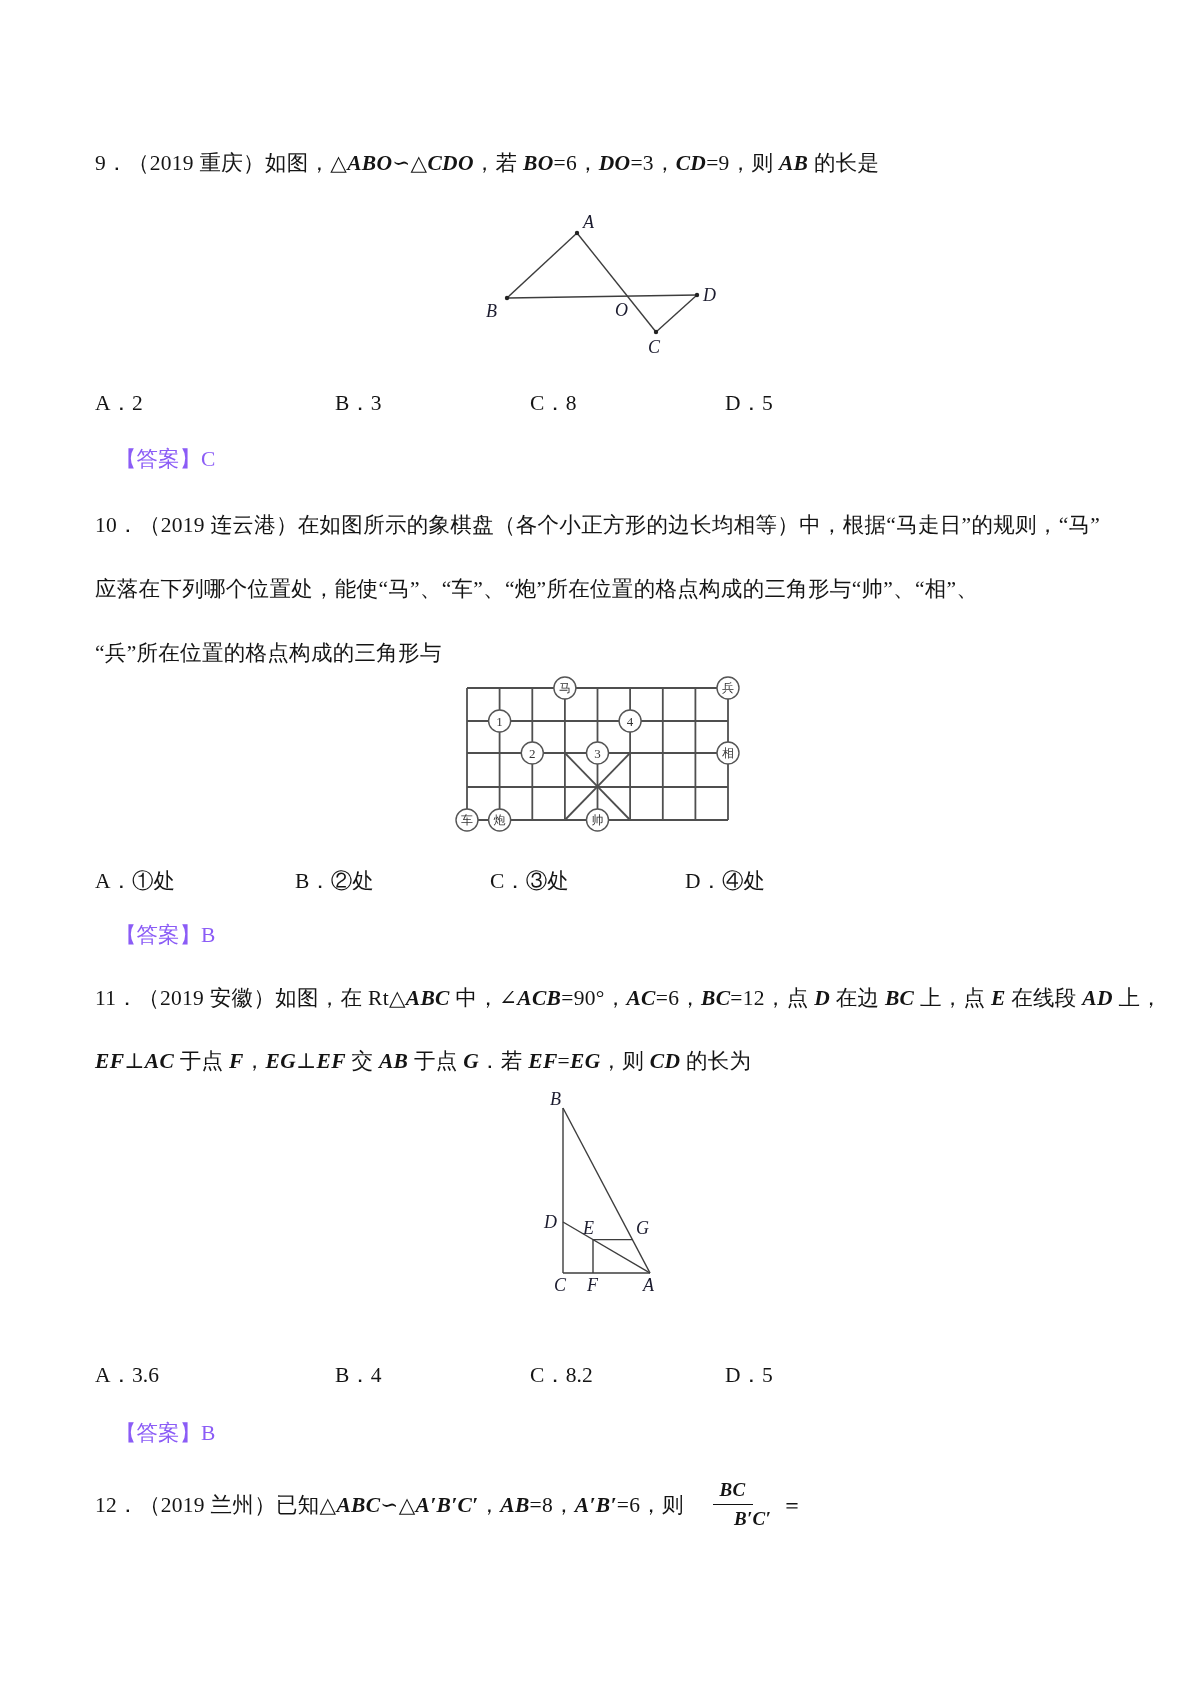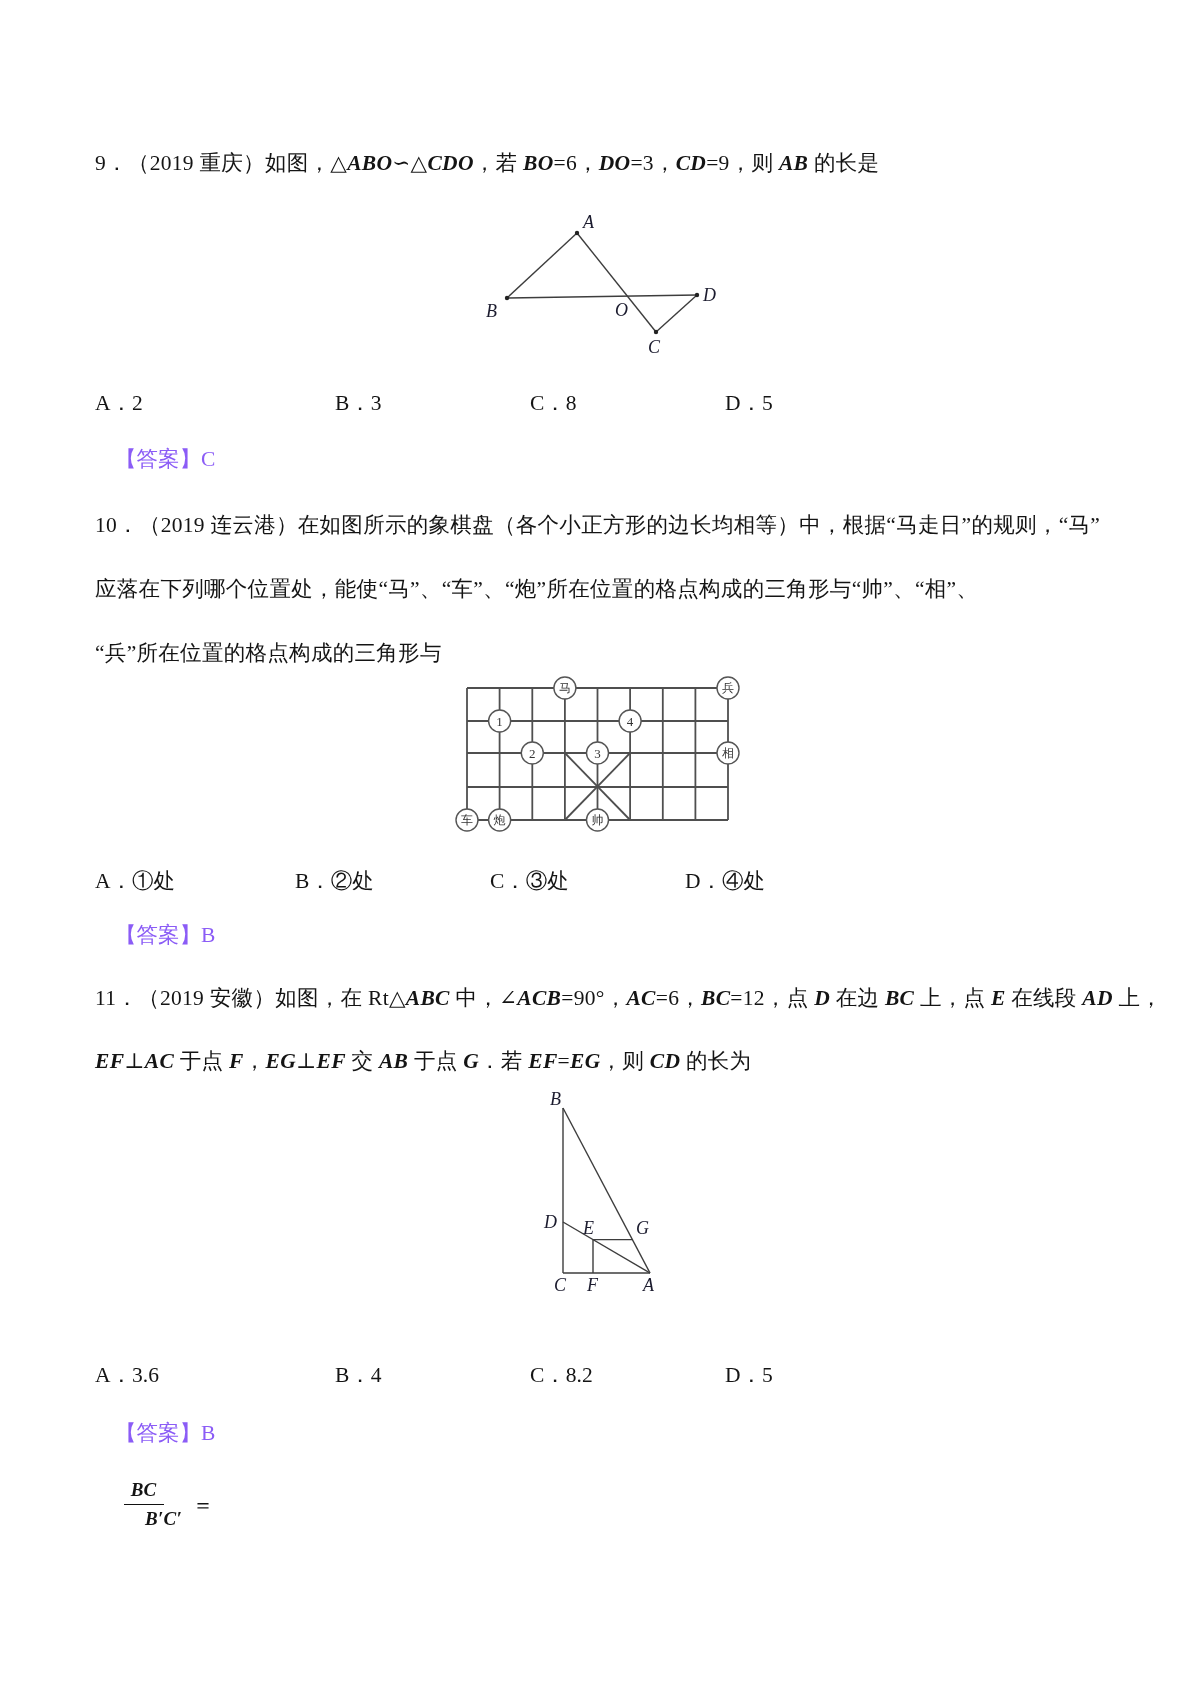--- a/index.html
+++ b/index.html
@@ -152,18 +152,19 @@
 </svg>
 
 <span class="opt" style="left:95px;top:1360px">A．3.6</span>
 <span class="opt" style="left:335px;top:1360px">B．4</span>
 <span class="opt" style="left:530px;top:1360px">C．8.2</span>
 <span class="opt" style="left:725px;top:1360px">D．5</span>
 
 <div class="answer" style="top:1418px"><span>【答案】</span><span>B</span></div>
 
 <div class="line q12row" style="top:1466px">
+  <span><span>12．（2019 兰州）已知△</span><span class="seg-i">ABC</span><span>∽△</span><span class="seg-i">A′B′C′</span><span>，</span><span class="seg-i">AB</span><span>=8，</span><span class="seg-i">A′B′</span><span>=6，则</span></span>
   <span class="frac">
     <span class="num seg-i">BC</span>
     <span class="den seg-i">B′C′</span>
   </span>
   <span>＝</span>
 </div>
 
 </body></html>

